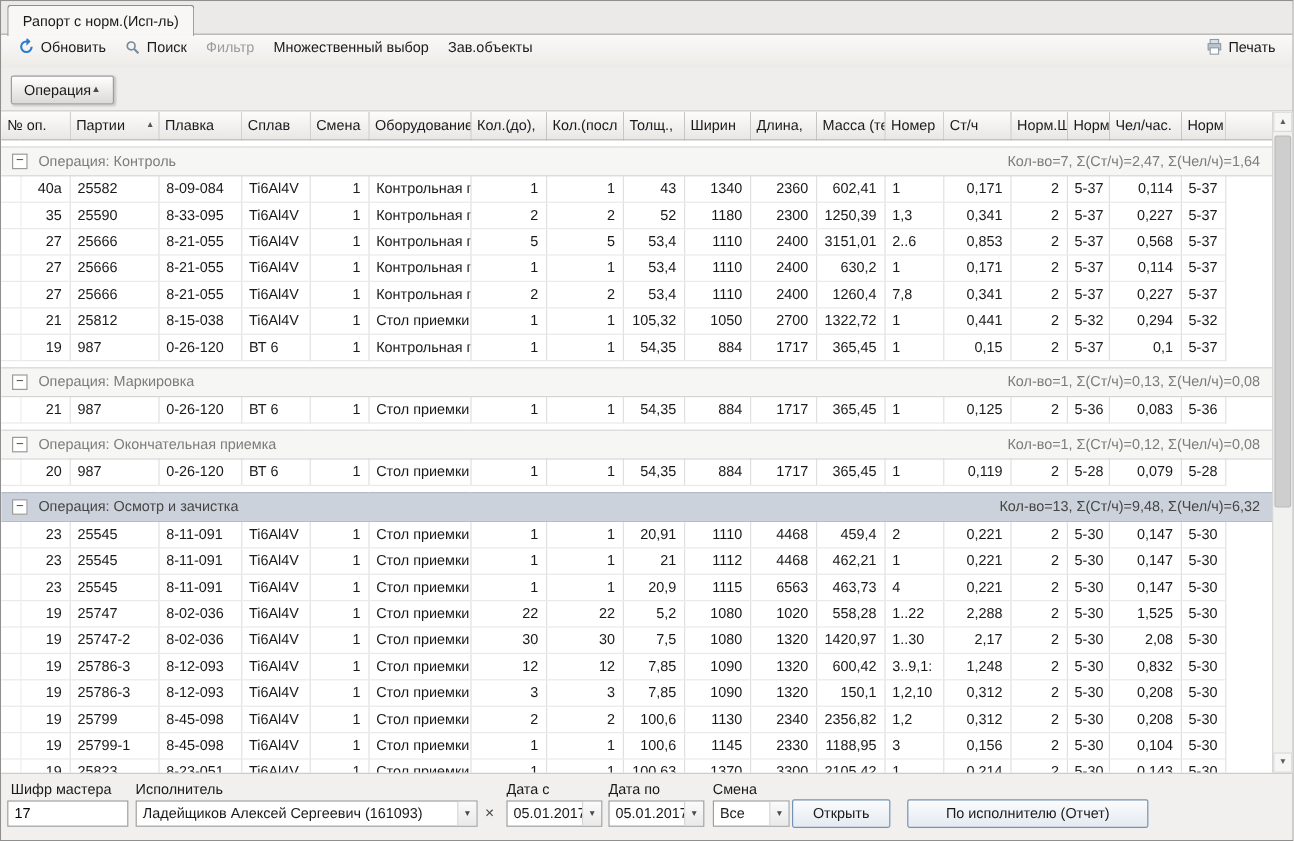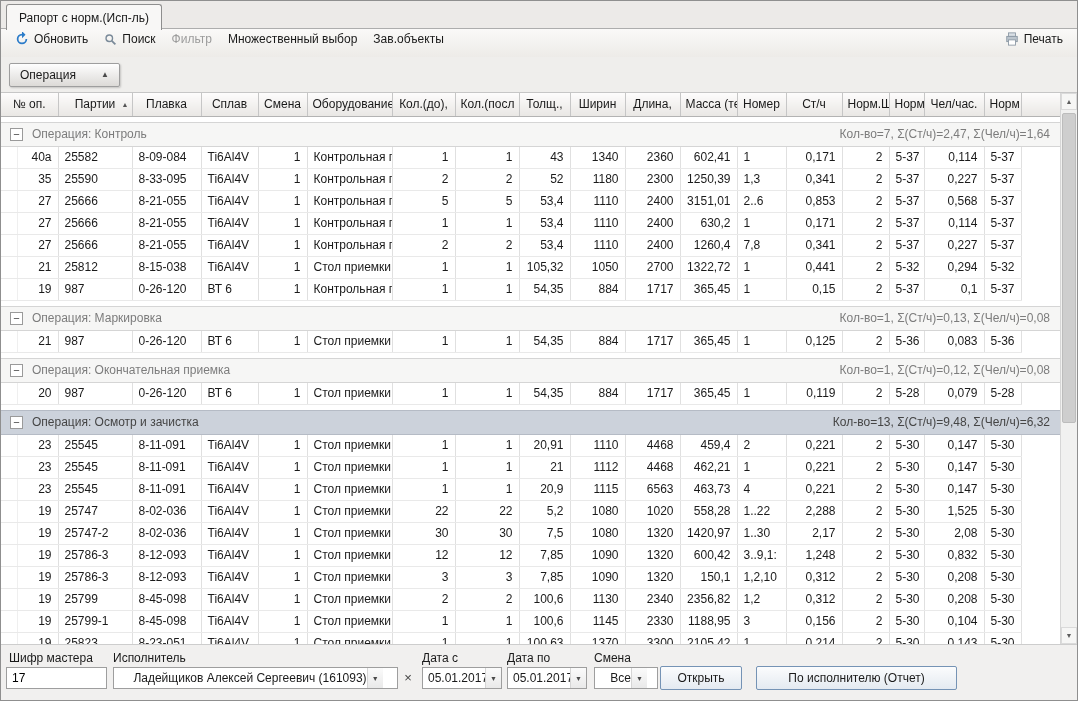--- a/index.html
+++ b/index.html
@@ -14,30 +14,30 @@
 
   
   .toolbar{height:28px;flex:none;display:flex;align-items:flex-start;background:linear-gradient(#faf9f8,#edebe8);padding:0 6px}
   .tb-item{display:flex;align-items:center;gap:5px;padding:3px 8px;border-radius:2px;white-space:nowrap}
   .tb-item.disabled{color:#9c9c9c}
   .tb-right{margin-left:auto}
   .tb-icon{display:flex;align-items:center}
 
   
   .group-panel{height:36px;flex:none;background:#efeeec;border-bottom:1px solid #c6c6c6;padding:6px 0 0 8px}
-  .group-btn{display:inline-flex;align-items:center;gap:25px;height:24px;padding:0 10px;
+  .group-btn{display:inline-flex;align-items:center;gap:0;height:24px;padding:0 10px;
              background:linear-gradient(#fefefe,#dcdad7);border:1px solid #9e9e9e;border-radius:2px;
              box-shadow:1px 1px 2px rgba(0,0,0,.18)}
   .sortglyph{font-size:8px;color:#4a4a4a;line-height:1}
 
   
   .grid-area{flex:1;position:relative;background:#ffffff;overflow:hidden}
   table.grid{border-collapse:collapse;table-layout:fixed;width:1059px}
   thead th{height:23px;background:linear-gradient(#fdfcfc,#e9e7e4);border-right:1px solid #c6c6c6;
-           border-bottom:1px solid #b3b3b3;font-weight:normal;text-align:center;padding:0 5px;
+           border-bottom:1px solid #b3b3b3;font-weight:normal;text-align:left;padding:0 5px;
            white-space:nowrap;overflow:hidden;position:relative}
   thead th.filler{border-right:none}
   th .sort{position:absolute;right:3px;top:8px;font-size:7px;color:#555;line-height:1}
   tbody td{height:22px;border-right:1px solid #e0e0e0;border-bottom:1px solid #e9e9e9;
            padding:0 6px;white-space:nowrap;overflow:hidden;background:#fff}
   tbody td.c-r{text-align:right}
   tbody td.indent{border-right:1px solid #efefef;padding:0}
   tbody td.filler{border-right:none;border-bottom:none}
   tr.spacer td{height:6px;border:none;padding:0;background:#fff}
   tr.group-row td{background:#f6f6f5;border-top:1px solid #d5d5d5;border-bottom:1px solid #d5d5d5;
@@ -53,21 +53,21 @@
   .vs-btn{position:absolute;left:0;width:16px;height:17px;background:#f6f6f5;border:1px solid #dadada;
           color:#5d5d5d;font-size:7px;display:flex;align-items:center;justify-content:center;line-height:1}
   .vs-up{top:0}.vs-down{bottom:0}
   .vs-thumb{position:absolute;left:1px;top:20px;width:14px;height:310px;background:#cecece;border:1px solid #bcbcbc;border-radius:2px}
 
   
   .footer{height:56px;flex:none;background:#f1f0ef;position:relative;border-top:1px solid #cdcdcd}
   .f-label{position:absolute;top:6px;white-space:nowrap}
   .ctl{position:absolute;top:22px;height:22px;background:#fff;border:1px solid #9e9e9e;display:flex;align-items:center;overflow:hidden}
   input.ctl{padding:0 5px;font:inherit;outline:none}
-  .combo{justify-content:center}
+  .combo{justify-content:space-between}
   .combo .val{padding-left:5px;white-space:nowrap;overflow:hidden}
   .arrowbox{width:16px;height:100%;flex:none;display:flex;align-items:center;justify-content:center;
             color:#4a4a4a;font-size:7px;border-left:1px solid #d5d5d5;background:linear-gradient(#fbfbfb,#e9e9e9)}
   .clear-x{position:absolute;top:24px;left:400px;width:14px;height:16px;display:flex;align-items:center;
            justify-content:center;color:#444;font-size:13px}
   .btn{position:absolute;top:21px;height:24px;display:flex;align-items:center;justify-content:center;
        background:linear-gradient(#fbfcfd,#e4eaf1);border:1px solid #7593b5;border-radius:2px;white-space:nowrap}
 </style>
 </head>
 <body>

